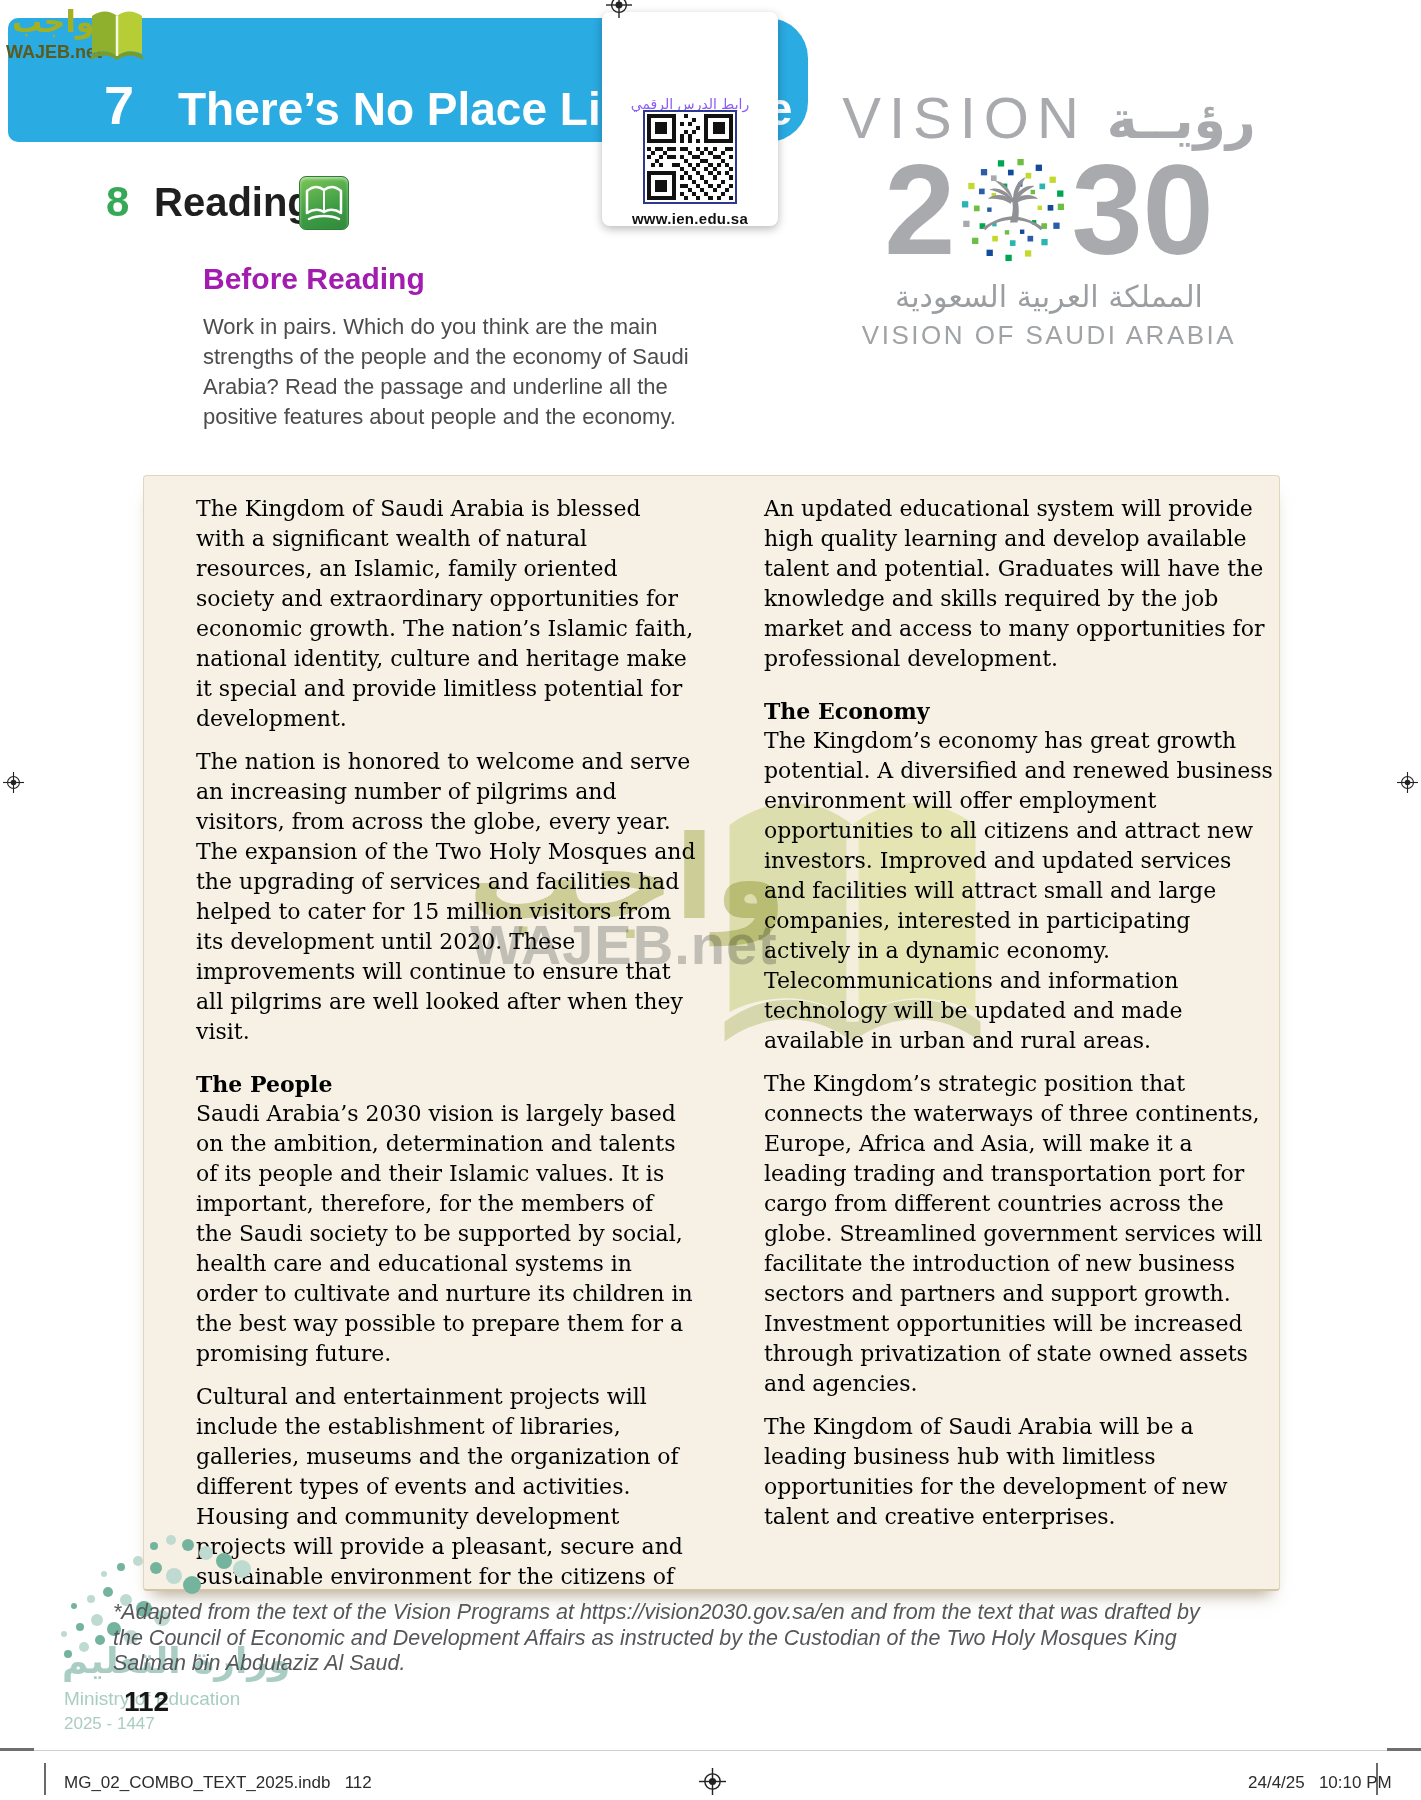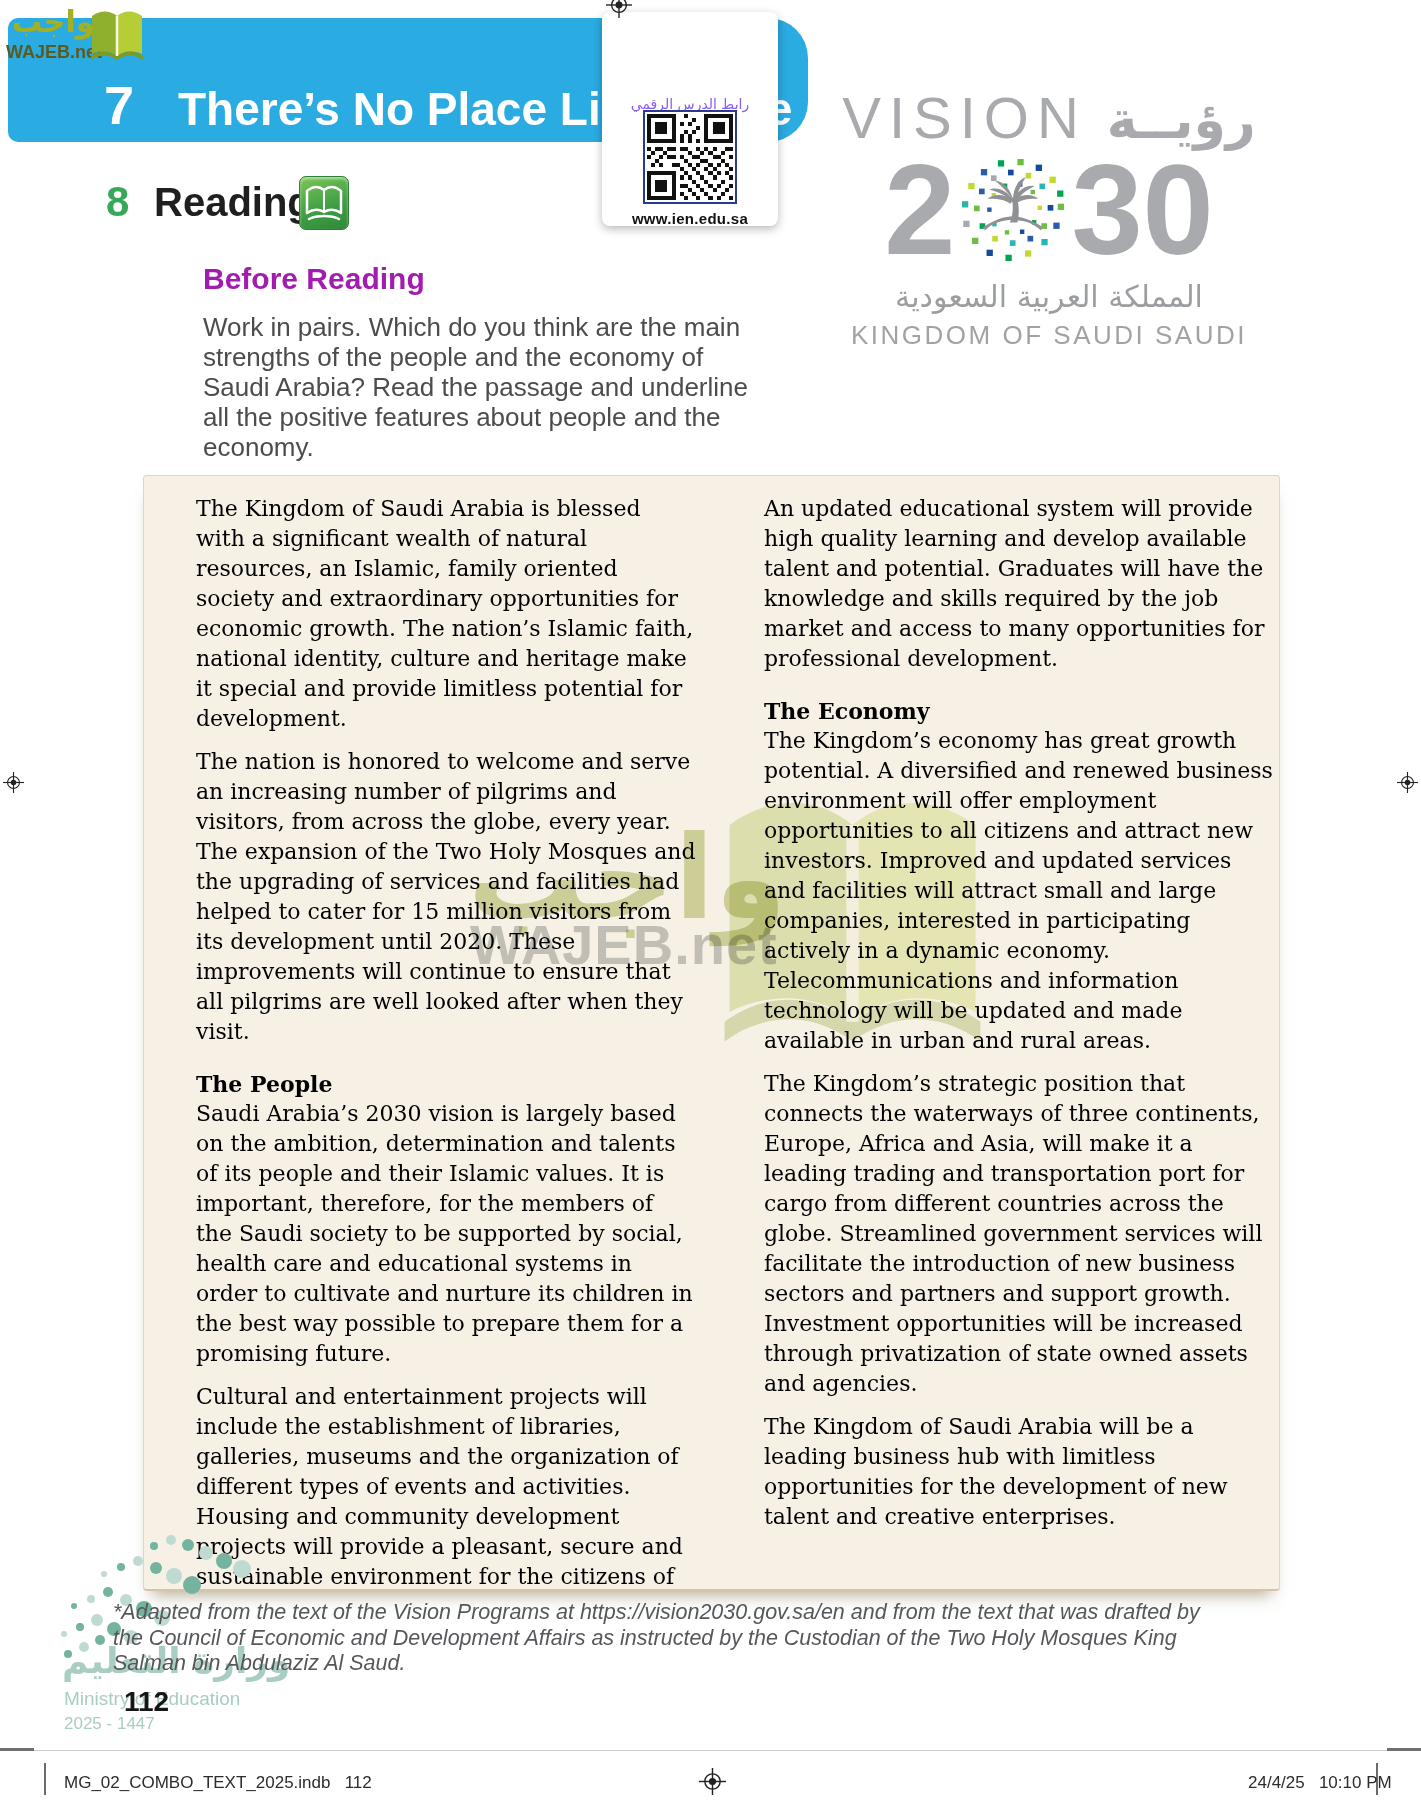--- a/index.html
+++ b/index.html
@@ -40,21 +40,21 @@
   .vision-kingdom-ar{font-size:30px;color:#9b9ea1;font-weight:normal;font-family:"DejaVu Sans",sans-serif;margin-top:2px;}
   .vision-kingdom-en{font-size:26px;color:#a0a3a6;letter-spacing:2.5px;margin-top:6px;font-weight:500;}
 
   
   .reading-num{position:absolute;left:106px;top:178px;font-size:42px;font-weight:bold;color:#35a957;}
   .reading-title{position:absolute;left:154px;top:180px;font-size:40px;font-weight:bold;color:#1f1f1f;}
   .reading-icon{position:absolute;left:299px;top:176px;width:48px;height:52px;border-radius:7px;
                 background:linear-gradient(160deg,#7cc656,#3e9c44 60%,#2f8a3a);
                 border:1px solid #2c7f36;box-shadow:inset 0 2px 3px rgba(255,255,255,.5);}
   .before{position:absolute;left:203px;top:262px;font-size:30px;font-weight:bold;color:#a21caf;}
-  .instructions{position:absolute;left:203px;top:312px;width:545px;font-size:26px;line-height:30px;color:#4b4c4e;}
+  .instructions{position:absolute;left:203px;top:312px;width:545px;font-size:22px;line-height:30px;color:#4b4c4e;}
 
   
   .passage-box{position:absolute;left:143px;top:475px;width:1135px;height:1113px;background:#f7f1e5;
                border:1px solid #e0d5bd;border-bottom:2px solid #d5c5a8;border-radius:4px;
                box-shadow:0 12px 16px -9px rgba(110,90,50,.55);z-index:1;overflow:hidden;}
   .col{position:absolute;top:18px;font-family:"DejaVu Serif",serif;font-size:22px;line-height:30px;color:#000000;}
   .col-left{left:52px;width:500px;}
   .col-right{left:620px;width:512px;}
   .para{margin:0 0 13px 0;}
   .phead{font-weight:bold;margin:22px 0 0 0;}
@@ -213,21 +213,21 @@
             <path d="M50 42c7-5 15-5 20-1-6 0-13 0-18 4z"></path>
             <path d="M50 42c-7-5-15-5-20-1 6 0 13 0 18 4z"></path>
             <path d="M26 64c8-6 18-9 24-9l0 3c-8 0-16 2-22 8z"></path>
             <path d="M74 64c-8-6-18-9-24-9l0 3c8 0 16 2 22 8z"></path>
           </g>
         </svg>
       </span>
       <span class="vision-digit">30</span>
     </div>
     <div class="vision-kingdom-ar" dir="rtl">المملكة العربية السعودية</div>
-    <div class="vision-kingdom-en">KINGDOM OF SAUDI SAUDI</div>
+    <div class="vision-kingdom-en">VISION OF SAUDI ARABIA</div>
   </div>
 
   <span class="reading-num">8</span>
   <span class="reading-title">Reading</span>
   <span class="reading-icon">
     <svg viewBox="0 0 48 52" width="48" height="52">
       <path d="M7 14 C13 9 19 9 24 13 C29 9 35 9 41 14 L41 36 C35 32 29 32 24 35 C19 32 13 32 7 36 Z" fill="none" stroke="#fff" stroke-width="2.5" stroke-linejoin="round"></path>
       <line x1="24" y1="13" x2="24" y2="35" stroke="#fff" stroke-width="2"></line>
       <path d="M9 42 C17 38 31 38 39 42" fill="none" stroke="#fff" stroke-width="2.5" stroke-linecap="round"></path>
     </svg>

